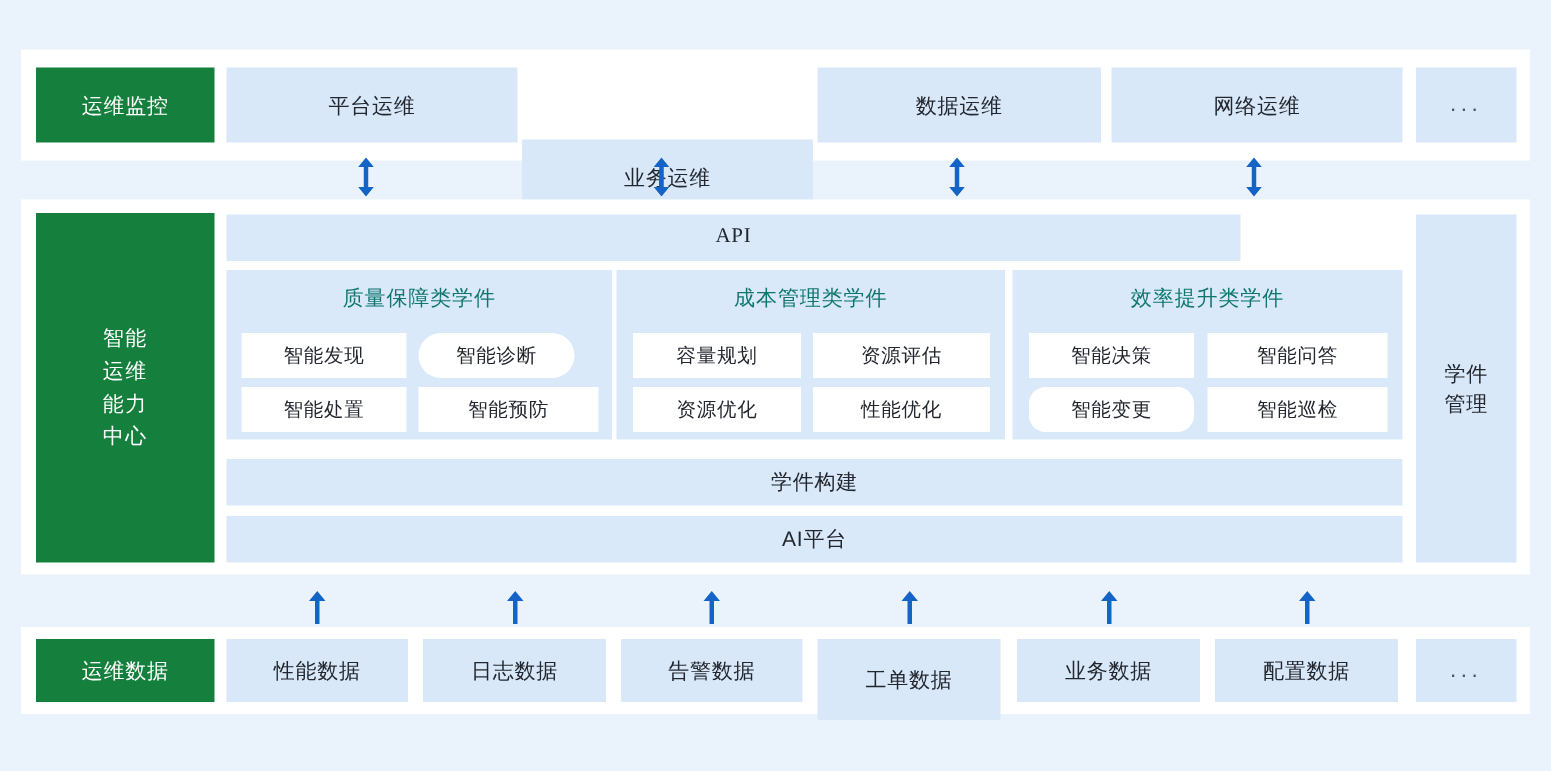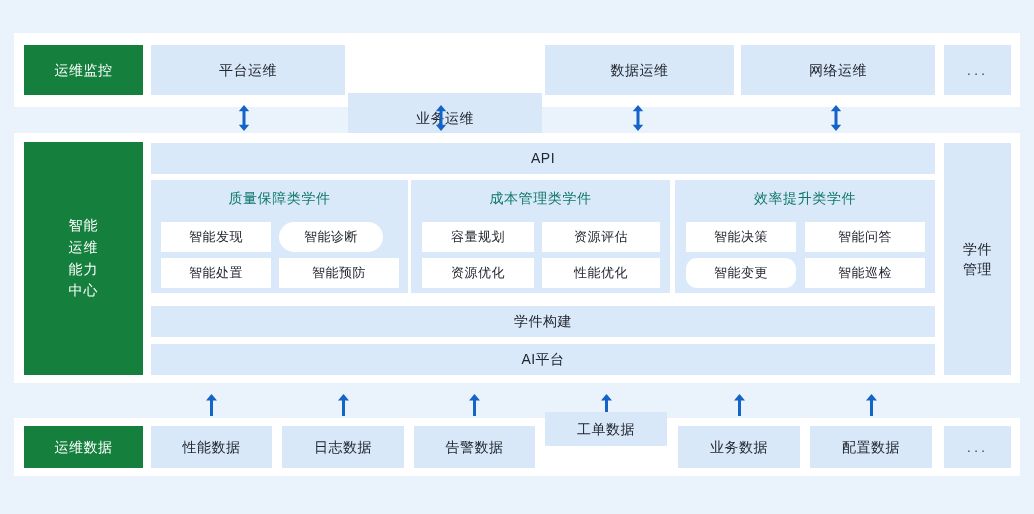--- a/index.html
+++ b/index.html
@@ -137,21 +137,21 @@
 
   <div class="panel" style="left:14px; top:133px; width:1006px; height:250px;"></div>
 
   <div class="box box-accent side-label" style="left:24px; top:142px; width:119px; height:233px; flex-direction:column;">
     <span>智能</span>
     <span>运维</span>
     <span>能力</span>
     <span>中心</span>
   </div>
 
-  <div class="box box-band" style="left:151px; top:143px; width:784px; height:31px;">API</div>
+  <div class="box box-band" style="left:151px; top:143px; width:676px; height:31px;font-family:Liberation Serif, serif;">API</div>
 
   <div class="group-card" style="left:151px; top:180px; width:257px; height:113px;">
     <div class="group-title">质量保障类学件</div>
   </div>
   <div class="box box-white" style="left:161px; top:222px; width:110px; height:30px;">智能发现</div>
   <div class="box box-white" style="left:279px; top:222px; width:104px; height:30px;border-radius:15px;">智能诊断</div>
   <div class="box box-white" style="left:161px; top:258px; width:110px; height:30px;">智能处置</div>
   <div class="box box-white" style="left:279px; top:258px; width:120px; height:30px;">智能预防</div>
 
   <div class="group-card" style="left:411px; top:180px; width:259px; height:113px;">
@@ -209,18 +209,18 @@
     </svg>
   </div>
 
   <div class="panel" style="left:14px; top:418px; width:1006px; height:58px;"></div>
 
   <div class="box box-accent" style="left:24px; top:426px; width:119px; height:42px;">运维数据</div>
 
   <div class="box box-light" style="left:151px; top:426px; width:121px; height:42px;">性能数据</div>
   <div class="box box-light" style="left:282px; top:426px; width:122px; height:42px;">日志数据</div>
   <div class="box box-light" style="left:414px; top:426px; width:121px; height:42px;">告警数据</div>
-  <div class="box box-light" style="left:545px; top:412px; width:122px; height:34px;">工单数据</div>
+  <div class="box box-light" style="left:545px; top:426px; width:122px; height:54px;">工单数据</div>
   <div class="box box-light" style="left:678px; top:426px; width:122px; height:42px;">业务数据</div>
   <div class="box box-light" style="left:810px; top:426px; width:122px; height:42px;">配置数据</div>
   <div class="box box-light ellipsis" style="left:944px; top:426px; width:67px; height:42px;">...</div>
 
 </div>
 
 </body></html>

